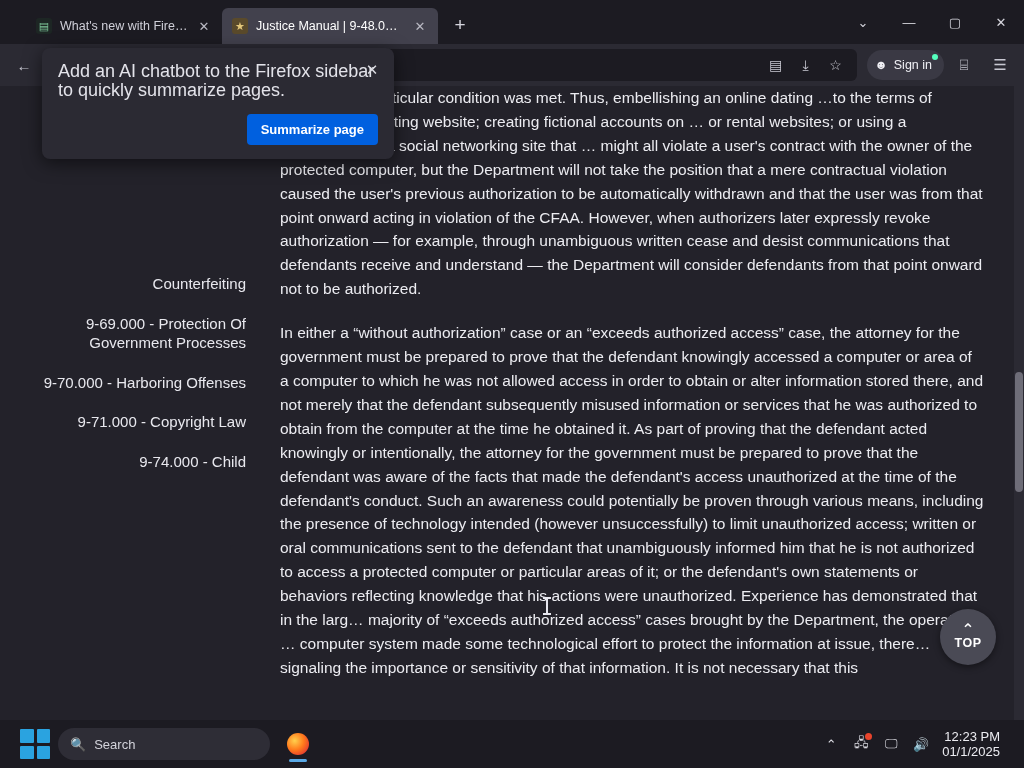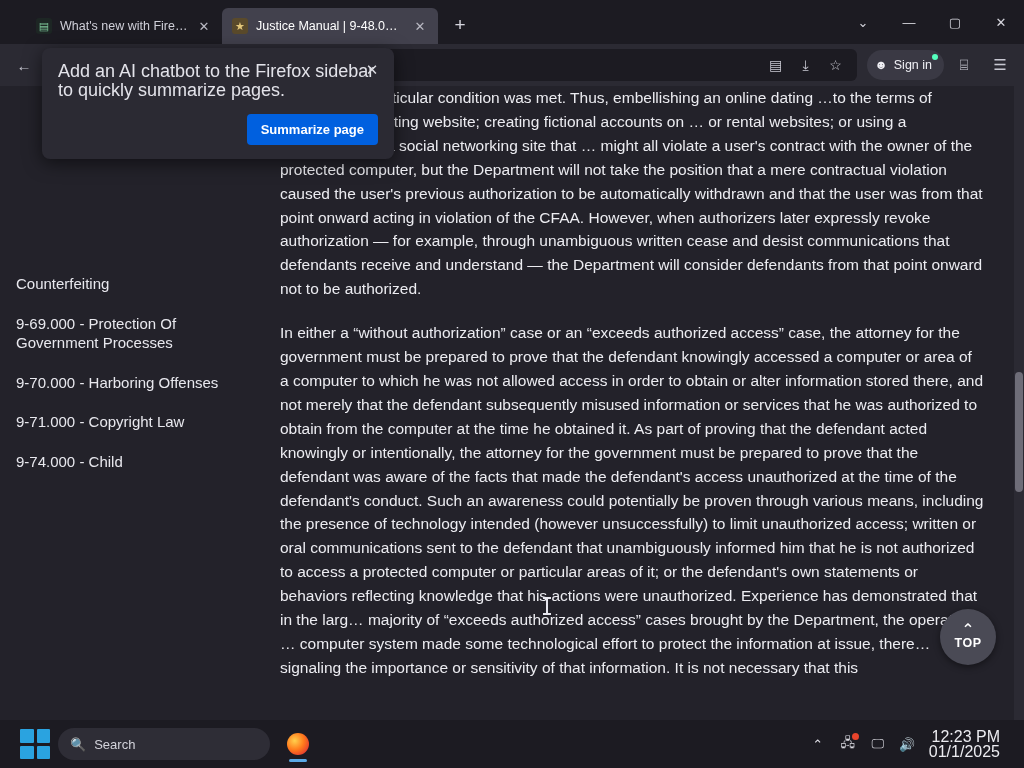--- a/index.html
+++ b/index.html
@@ -95,21 +95,21 @@
     width: 6px; height: 6px; border-radius: 50%; background: #54ffbd;
   }
 
   
   .page {
     position: absolute; top: 86px; left: 0; width: 1024px; height: 634px;
     background: #23222a; overflow: hidden;
   }
   .sidebar {
     position: absolute; top: 0; left: 0; width: 262px; height: 634px;
-    background: #23222a; padding: 0 16px;
+    background: #23222a; padding: 0 16px; text-align: right;
   }
   .side-item {
     color: #e8e8ee; font-size: 15px; line-height: 19.5px;
     padding: 10px 0 10px 0;
   }
   .content {
     position: absolute; top: 0; left: 262px; width: 762px; height: 634px;
     padding: 0 40px 0 18px;
     color: #ececf1;
   }
@@ -193,21 +193,21 @@
   .tray {
     margin-left: auto; display: flex; align-items: center; gap: 4px;
     color: #dcdce3; font-size: 13px; padding-right: 8px;
   }
   .tray .ic { width: 26px; height: 30px; display: flex; align-items: center; justify-content: center; position: relative; }
   .tray .badge {
     position: absolute; top: 4px; right: 2px; width: 7px; height: 7px;
     border-radius: 50%; background: #e8442c;
   }
   .clock {
-    text-align: right; line-height: 15px; font-size: 16px; color: #ececf1;
+    text-align: right; line-height: 15px; font-size: 13px; color: #ececf1;
     padding: 0 8px 0 4px;
   }
   .cursor-caret {
     position: absolute; left: 546px; top: 511px; width: 2px; height: 18px;
     background: #e7e7ef;
   }
   .cursor-caret:before, .cursor-caret:after {
     content: ""; position: absolute; left: -3px; width: 8px; height: 2px; background: #e7e7ef;
   }
   .cursor-caret:before { top: 0; }

